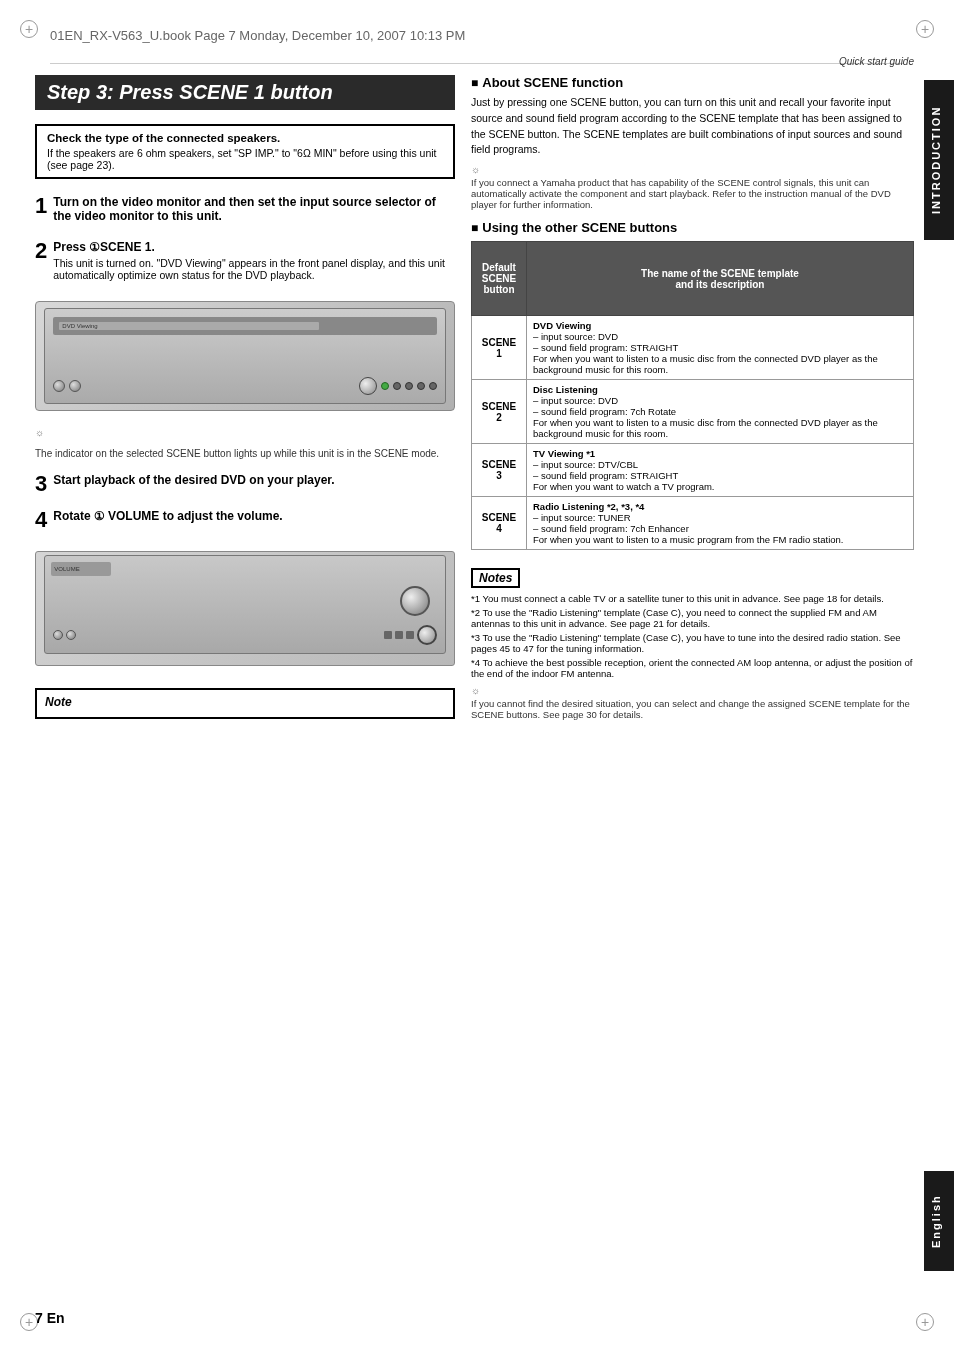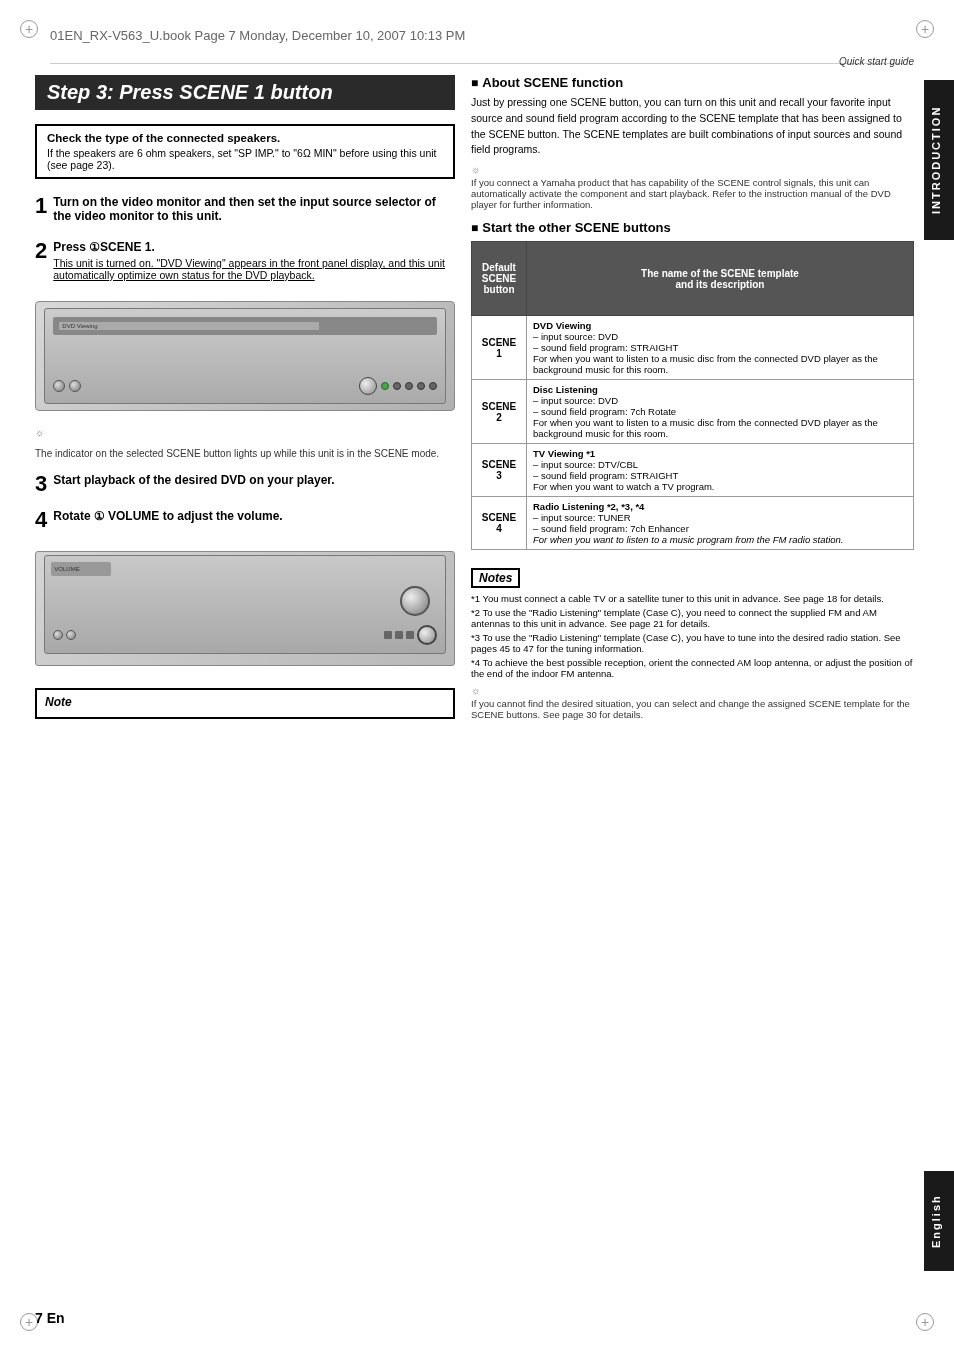--- a/index.html
+++ b/index.html
@@ -165,21 +165,20 @@
     .step-item .step-content {
       overflow: hidden;
     }
     .step-item .step-title {
       font-weight: bold;
       font-size: 12px;
       margin-bottom: 3px;
     }
     .step-item .step-desc {
       font-size: 10.5px;
-      text-decoration: underline;
     }
 
     
     .device-img {
       width: 100%;
       height: 110px;
       background: linear-gradient(145deg, #d8d8d8, #b0b0b0);
       border: 1px solid #888;
       border-radius: 4px;
       margin: 6px 0;
@@ -431,21 +430,21 @@
   <div class="right-col">
 
     <div>
       <div class="section-heading">About SCENE function</div>
       <p class="section-text">Just by pressing one SCENE button, you can turn on this unit and recall your favorite input source and sound field program according to the SCENE template that has been assigned to the SCENE button. The SCENE templates are built combinations of input sources and sound field programs.</p>
       <div class="tip-icon">☼</div>
       <p class="small-tip">If you connect a Yamaha product that has capability of the SCENE control signals, this unit can automatically activate the component and start playback. Refer to the instruction manual of the DVD player for further information.</p>
     </div>
 
     <div>
-      <div class="section-heading">Start the other SCENE buttons</div>
+      <div class="section-heading">Using the other SCENE buttons</div>
 
       <table class="scene-table">
         <thead>
           <tr>
             <th>Default<br>SCENE<br>button</th>
             <th>The name of the SCENE template<br>and its description</th>
           </tr>
         </thead>
         <tbody id="scene-table-body">
 
@@ -475,21 +474,21 @@
                 <div style="font-size: 9.5px;">– sound field program: STRAIGHT</div>
                 <div style="font-size: 9.5px;">For when you want to watch a TV program.</div>
               </td>
             </tr>
             <tr>
               <td class="scene-num">SCENE 4</td>
               <td class="scene-desc">
                 <div class="scene-name">Radio Listening *2, *3, *4</div>
                 <div style="font-size: 9.5px;">– input source: TUNER</div>
                 <div style="font-size: 9.5px;">– sound field program: 7ch Enhancer</div>
-                <div style="font-size: 9.5px; font-style: italic;">For when you want to listen to a music program from the FM radio station.</div>
+                <div style="font-size: 9.5px;">For when you want to listen to a music program from the FM radio station.</div>
               </td>
             </tr>
           </tbody>
       </table>
     </div>
 
     <div class="notes-section">
       <div class="notes-title">Notes</div>
       <div id="notes-list">
 

